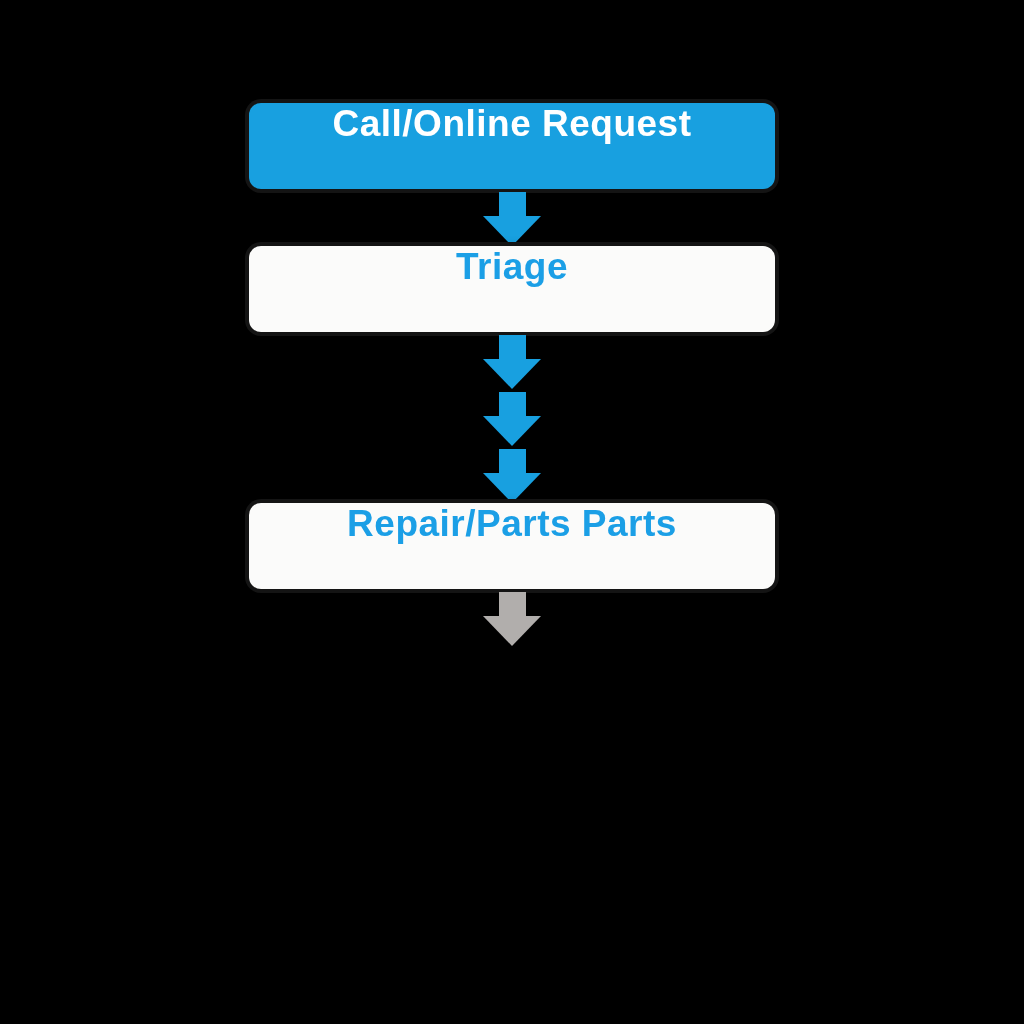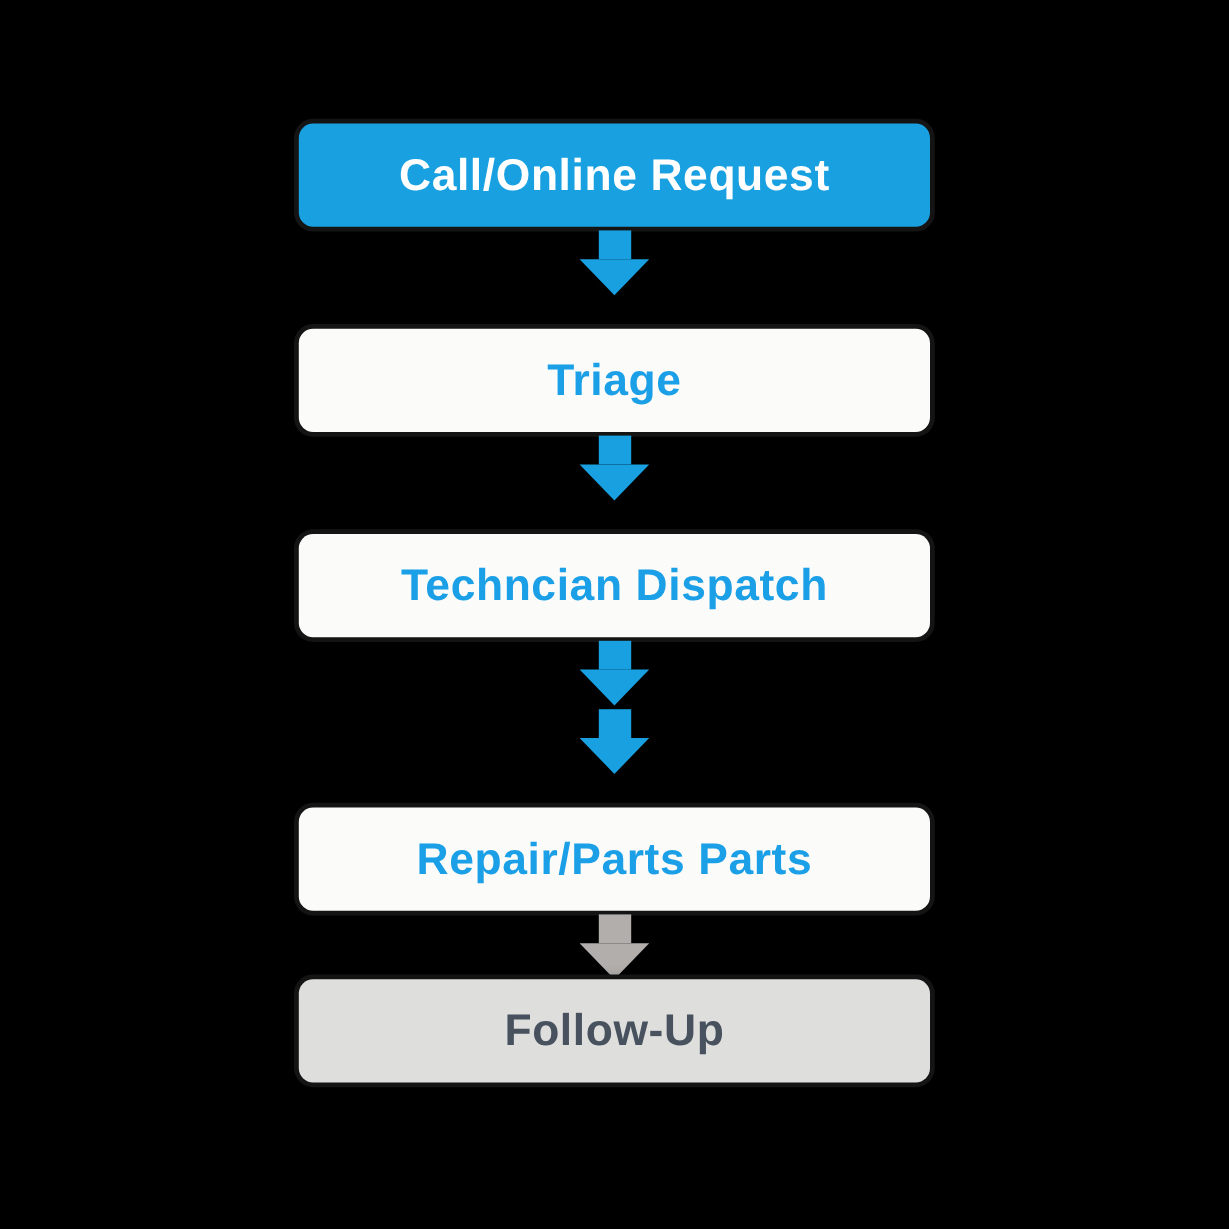--- a/index.html
+++ b/index.html
@@ -21,35 +21,33 @@
     top: 103px;
     width: 526px;
     display: flex;
     flex-direction: column;
     align-items: stretch;
   }
   .box {
     height: 86px;
     border-radius: 12px;
     display: flex;
-    align-items: center;
     justify-content: center;
     box-shadow: 0 0 0 4px #141414, 0 6px 14px rgba(0,0,0,0.8);
     font-weight: 700;
     font-size: 37px;
     letter-spacing: 0.5px;
   }
   .box.primary {
     background: var(--accent-blue);
     color: var(--primary-text);
   }
   .box.default {
     background: var(--box-white);
     color: var(--accent-text);
-    margin-top: 28px;
   }
   .box.muted {
     background: var(--muted-box);
     color: var(--muted-text);
   }
   .arrow {
     height: 57px;
     display: flex;
     flex-direction: column;
     align-items: center;
@@ -91,23 +89,20 @@
 
     <div class="box default">
       <span>Triage</span>
     </div>
 
     <div class="arrow blue">
       <div class="stem"></div>
       <div class="head"></div>
     </div>
 
-    <div class="box default">
-      <span>Techncian Dispatch</span>
-    </div>
 
     <div class="arrow blue">
       <div class="stem"></div>
       <div class="head"></div>
     </div>
 
 
     <div class="arrow blue">
       <div class="stem"></div>
       <div class="head"></div>
@@ -115,18 +110,15 @@
 
     <div class="box default">
       <span>Repair/Parts Parts</span>
     </div>
 
     <div class="arrow gray">
       <div class="stem"></div>
       <div class="head"></div>
     </div>
 
-    <div class="box muted">
-      <span>Follow-Up</span>
-    </div>
 
   </div>
 </div>
 
 </body></html>

